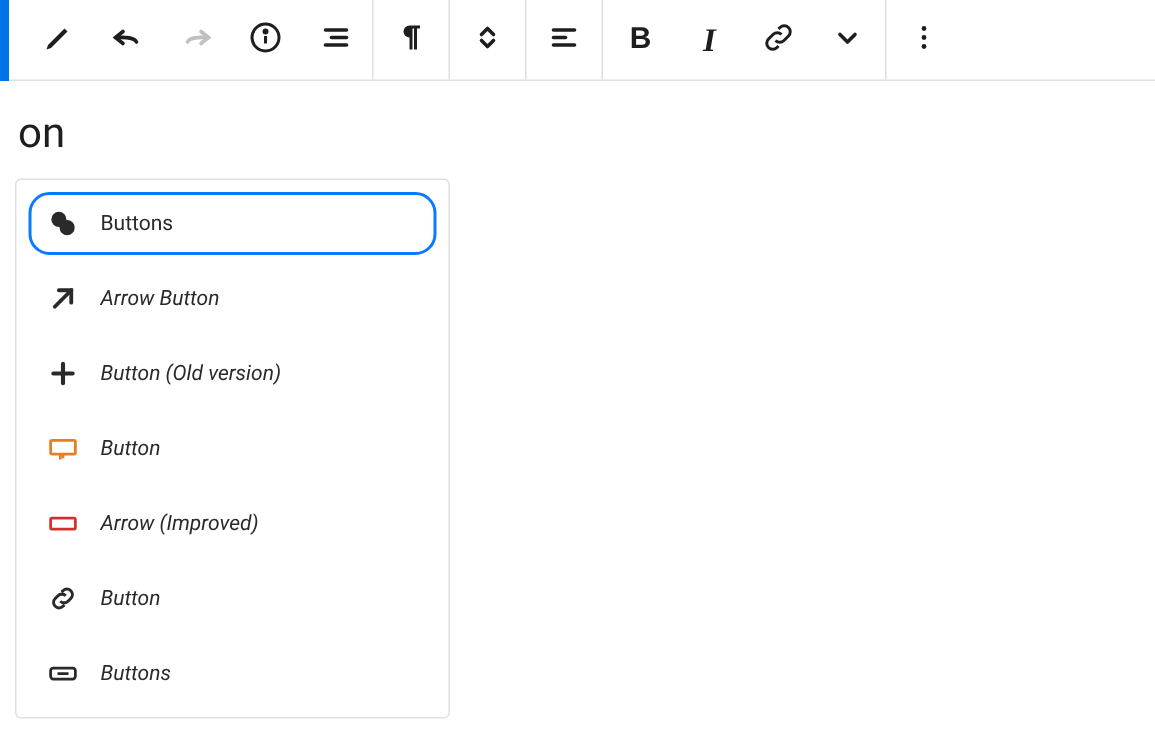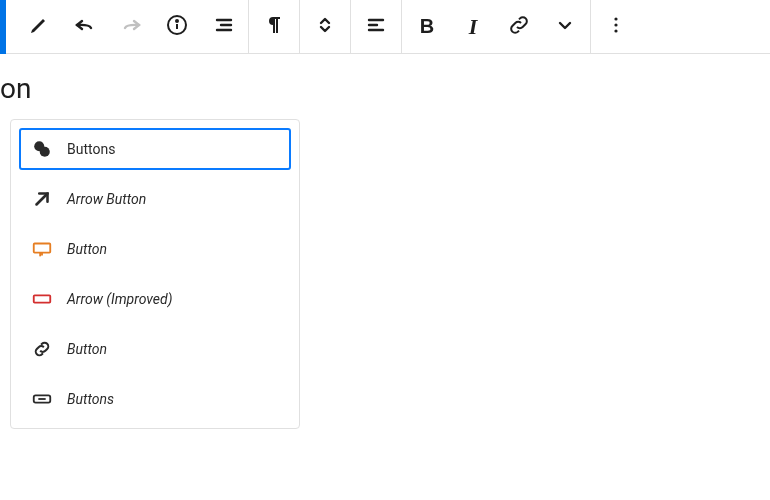--- a/index.html
+++ b/index.html
@@ -49,38 +49,38 @@
   .tb-btn svg { width: 24px; height: 24px; }
   .tb-btn.disabled { color: #c0c0c0; }
 
   .content {
     padding: 18px 0 0 0;
   }
   .cutoff-text {
     font-size: 28px;
     font-weight: 400;
     margin-left: 0;
-    padding-left: 0;
+    padding-left: 12px;
   }
 
   .popup {
     margin-top: 14px;
     margin-left: 10px;
     width: 290px;
     border: 1px solid #e0e0e0;
     border-radius: 4px;
     background: #fff;
     padding: 8px;
   }
   .popup-item {
     display: flex;
     align-items: center;
     gap: 14px;
     padding: 8px 10px;
-    border-radius: 3px;
+    border-radius: 14px;
     font-size: 14px;
     color: #2a2a2a;
     cursor: pointer;
     border: 2px solid transparent;
   }
   .popup-item.selected {
     border: 2px solid #0a7bff;
   }
   .popup-item .ico {
     width: 22px;
@@ -231,20 +231,29 @@
     <div class="popup-item">
       <span class="ico">
         <svg viewBox="0 0 24 24" fill="none" stroke="currentColor" stroke-width="2.8" stroke-linecap="round">
             <line x1="6" y1="18" x2="18" y2="6"></line>
             <polyline points="9 6 18 6 18 15" fill="none"></polyline>
           </svg>
       </span>
       <span>Arrow Button</span>
     </div>
 
+    <div class="popup-item">
+      <span class="ico">
+        <svg viewBox="0 0 24 24" stroke="currentColor" stroke-width="3" stroke-linecap="round">
+            <line x1="12" y1="5" x2="12" y2="19"></line>
+            <line x1="5" y1="12" x2="19" y2="12"></line>
+          </svg>
+      </span>
+      <span>Button (Old version)</span>
+    </div>
 
     <div class="popup-item">
       <span class="ico">
         <svg viewBox="0 0 24 24" fill="none" stroke="#e67e22" stroke-width="2">
             <rect x="3" y="6" width="18" height="10" rx="1"></rect>
             <line x1="10" y1="16" x2="10" y2="20"></line>
             <line x1="14" y1="16" x2="14" y2="20" opacity="0"></line>
             <line x1="12" y1="16" x2="12" y2="19"></line>
           </svg>
       </span>

